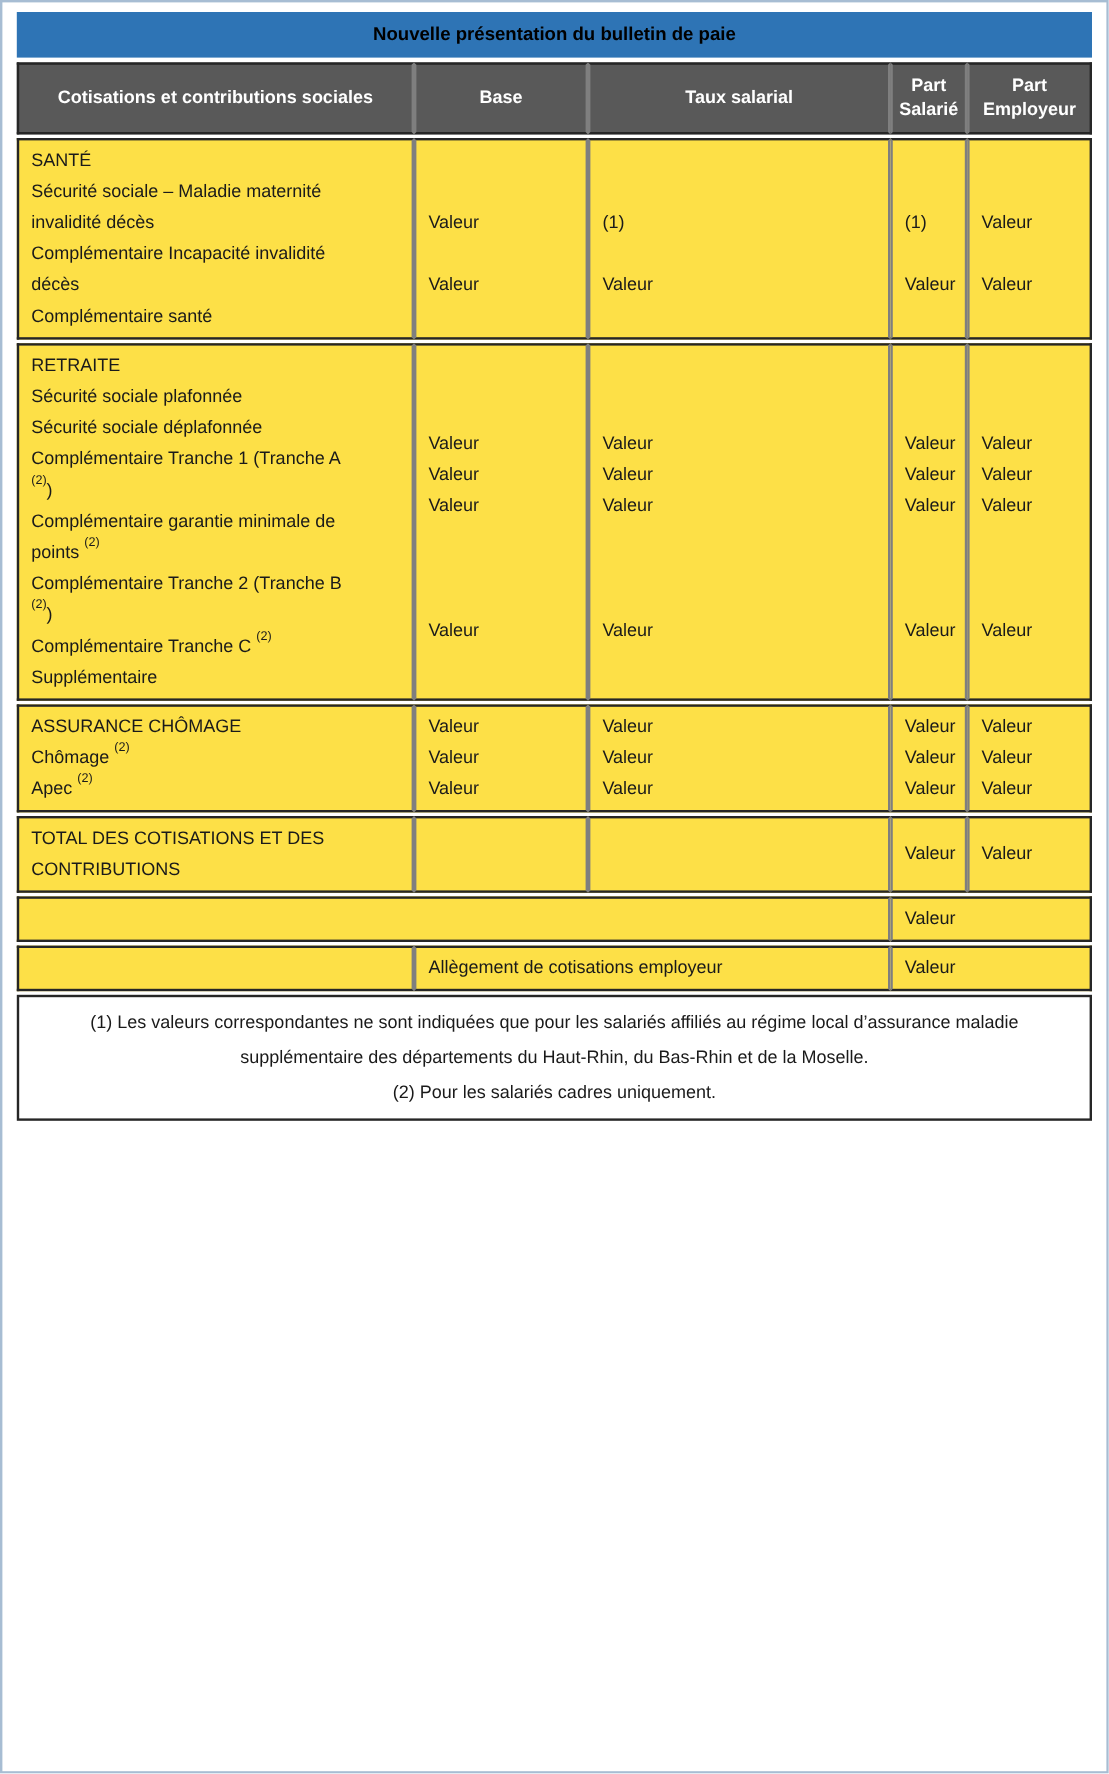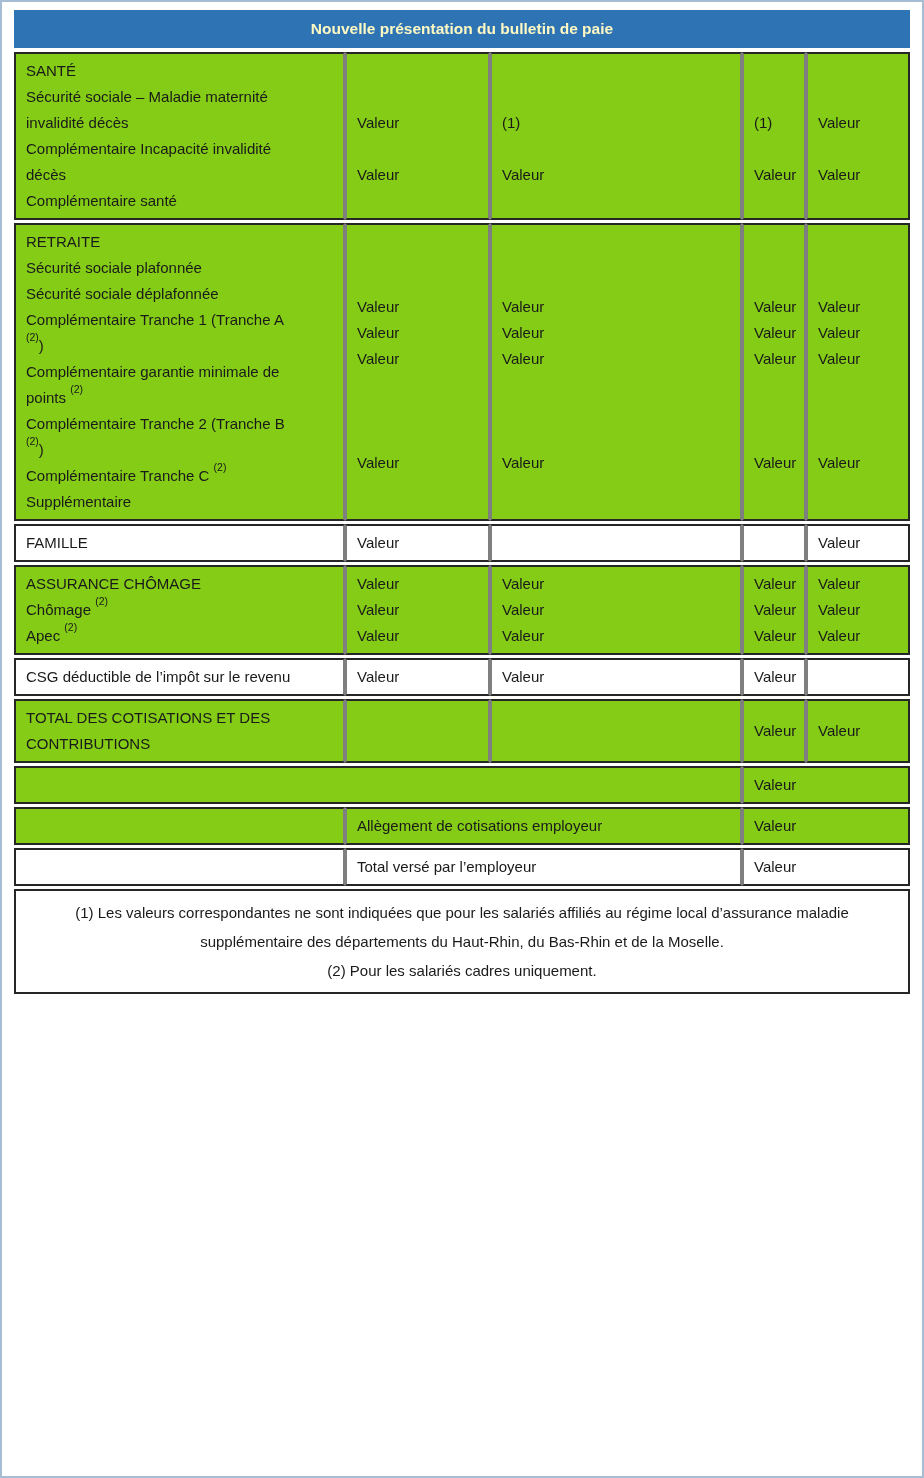--- a/index.html
+++ b/index.html
@@ -7,21 +7,21 @@
 
   .frame {
     width:924px; height:1478px; box-sizing:border-box;
     border:2px solid #a7bdd3;
     padding:8px 0 0 12px;
     overflow:hidden;
   }
 
   .titlebar {
     width:896px; height:38px; box-sizing:border-box;
-    background:#2e74b5; color:#fef9c3;
+    background:#2e74b5; color:#000000;
     font-weight:bold; font-size:15.5px;
     display:flex; align-items:center; justify-content:center;
     margin-bottom:1px;
   }
 
   table.payslip {
     border-collapse:separate; border-spacing:0 3px;
     table-layout:fixed; width:896px;
   }
   th, td { box-sizing:border-box; }
@@ -41,21 +41,21 @@
     background:#ffffff; color:#1a1a1a;
     font-size:15px; line-height:26px;
     padding:4px 10px;
     border:2px solid #7f7f7f;
     border-top-color:#262626; border-bottom-color:#262626;
     vertical-align:middle; text-align:left;
   }
   td:first-child { border-left-color:#262626; }
   td:last-child  { border-right-color:#262626; }
 
-  tr.gray td { background:#84cc16; }
+  tr.gray td { background:#fde047; }
 
   td.vtop  { vertical-align:top; }
   td.shift { padding-top:17px; }
 
   .line { min-height:26px; line-height:26px; white-space:nowrap; }
 
   sup { font-size:10.5px; line-height:0; position:relative; top:-4.5px; }
 
   td.foot {
     text-align:center; line-height:29px;
@@ -72,20 +72,27 @@
   <table class="payslip">
     <colgroup>
       <col style="width:331px">
         <col style="width:145px">
         <col style="width:252px">
         <col style="width:64px">
         <col style="width:104px">
     </colgroup>
 
     <tbody>
+        <tr>
+      <th>Cotisations et contributions sociales</th>
+      <th>Base</th>
+      <th>Taux salarial</th>
+      <th>Part Salarié</th>
+      <th>Part Employeur</th>
+    </tr>
 
     <tr class="gray">
       <td class="vtop">
             <div class="line">SANTÉ</div>
             <div class="line">Sécurité sociale – Maladie maternité</div>
             <div class="line">invalidité décès</div>
             <div class="line">Complémentaire Incapacité invalidité</div>
             <div class="line">décès</div>
             <div class="line">Complémentaire santé</div>
           </td>
@@ -173,27 +180,20 @@
             <div class="line">Valeur</div>
             <div class="line">Valeur</div>
             <div class="line">Valeur</div>
             <div class="line"></div>
             <div class="line"></div>
             <div class="line"></div>
             <div class="line">Valeur</div>
           </td>
     </tr>
 
-    <tr>
-      <td>FAMILLE</td>
-      <td>Valeur</td>
-      <td></td>
-      <td></td>
-      <td>Valeur</td>
-    </tr>
 
     <tr class="gray">
       <td class="vtop">
             <div class="line">ASSURANCE CHÔMAGE</div>
             <div class="line">Chômage <sup>(2)</sup></div>
             <div class="line">Apec <sup>(2)</sup></div>
           </td>
       <td class="vtop">
             <div class="line">Valeur</div>
             <div class="line">Valeur</div>
@@ -211,27 +211,20 @@
           </td>
       <td class="vtop">
             <div class="line">Valeur</div>
             <div class="line">Valeur</div>
             <div class="line">Valeur</div>
           </td>
     </tr>
 
 
 
-    <tr>
-      <td>CSG déductible de l’impôt sur le revenu</td>
-      <td>Valeur</td>
-      <td>Valeur</td>
-      <td>Valeur</td>
-      <td></td>
-    </tr>
 
 
 
     <tr class="gray">
       <td>
             <div class="line">TOTAL DES COTISATIONS ET DES</div>
             <div class="line">CONTRIBUTIONS</div>
           </td>
       <td></td>
       <td></td>
@@ -245,25 +238,20 @@
       <td colspan="2">Valeur</td>
     </tr>
 
 
     <tr class="gray">
       <td></td>
       <td colspan="2">Allègement de cotisations employeur</td>
       <td colspan="2">Valeur</td>
     </tr>
 
-    <tr>
-      <td></td>
-      <td colspan="2">Total versé par l’employeur</td>
-      <td colspan="2">Valeur</td>
-    </tr>
 
     <tr>
       <td colspan="5" class="foot">
         <div>(1) Les valeurs correspondantes ne sont indiquées que pour les salariés affiliés au régime local d’assurance maladie supplémentaire des départements du Haut-Rhin, du Bas-Rhin et de la Moselle.</div>
         <div>(2) Pour les salariés cadres uniquement.</div>
       </td>
     </tr>
 
   </tbody>
     </table>

